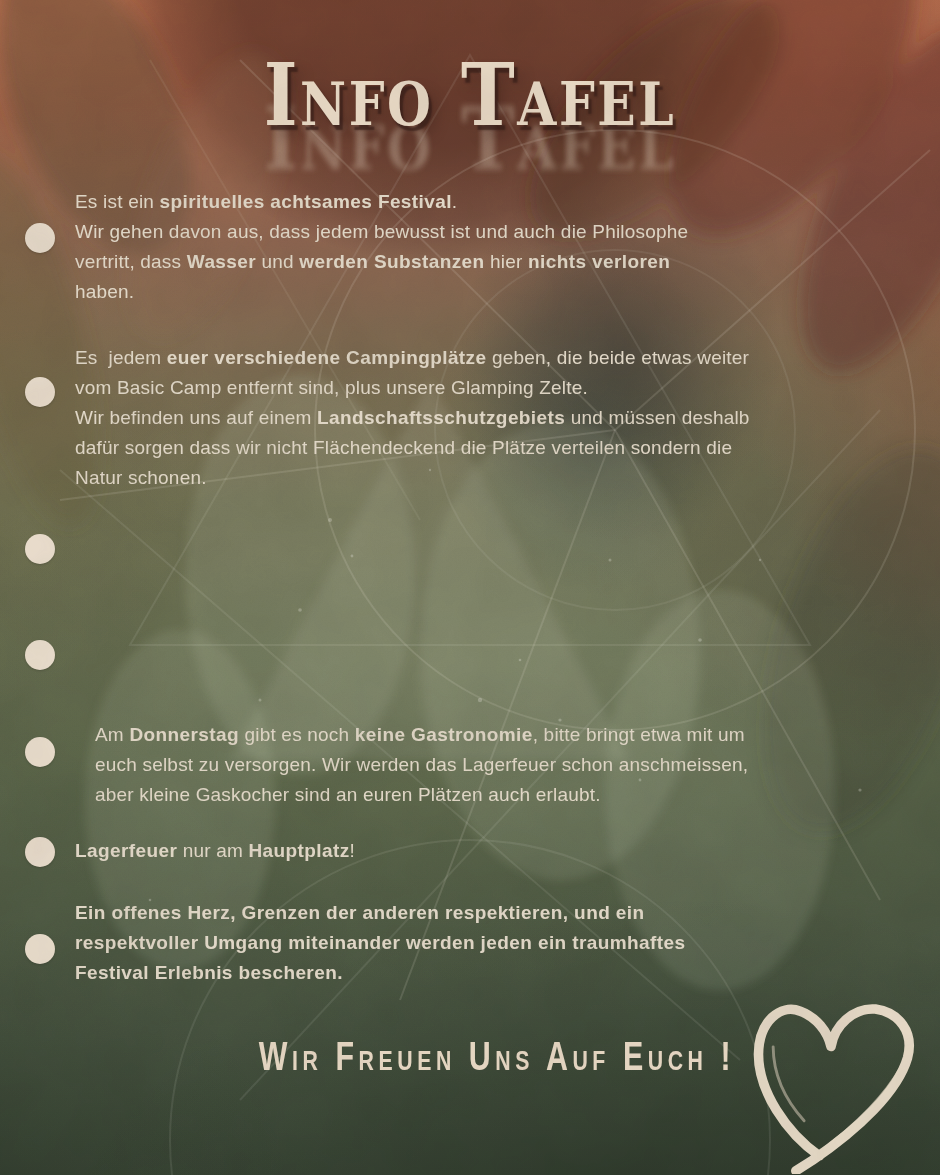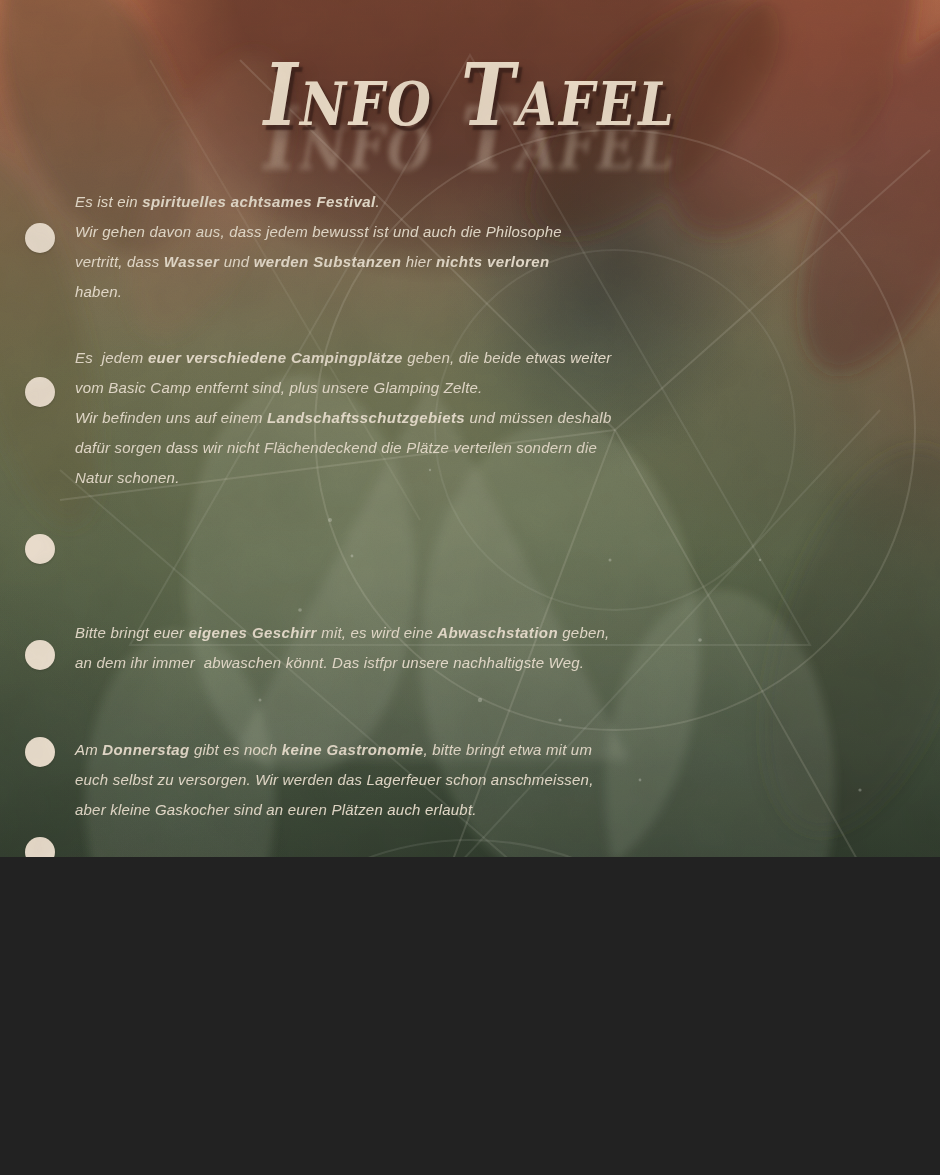--- a/index.html
+++ b/index.html
@@ -1,49 +1,48 @@
 <!DOCTYPE html>
 <html lang="de"><head>
 <meta charset="utf-8">
 <style>
   html,body{margin:0;padding:0;background:#222;}
   .poster{
-    position:relative; width:940px; height:857px; overflow:hidden;
+    position:relative; width:940px; height:1175px; overflow:hidden;
     font-family:"Liberation Sans", sans-serif;
     background:
       radial-gradient(circle 390px at 47% -6%, rgba(56,29,23,.55) 0 55%, rgba(56,29,23,.32) 74%, rgba(56,29,23,0) 86%),
       radial-gradient(ellipse 230px 270px at 66% 30%, rgba(50,46,42,.50), rgba(50,46,42,0) 70%),
       radial-gradient(ellipse 210px 240px at 63% 36%, rgba(44,68,70,.38), rgba(44,68,70,0) 72%),
       radial-gradient(ellipse 300px 460px at 103% 28%, rgba(152,84,58,.45), rgba(152,84,58,0) 75%),
       radial-gradient(ellipse 520px 300px at 102% 47%, rgba(86,70,60,.35), rgba(86,70,60,0) 72%),
       radial-gradient(ellipse 420px 520px at -6% 30%, rgba(122,115,74,.28), rgba(122,115,74,0) 70%),
       radial-gradient(ellipse 680px 420px at 46% 57%, rgba(162,168,122,.14), rgba(162,168,122,0) 75%),
       radial-gradient(ellipse 820px 540px at 72% 112%, rgba(16,26,16,.38), rgba(16,26,16,0) 78%),
       radial-gradient(ellipse 500px 420px at -8% 104%, rgba(20,30,18,.30), rgba(20,30,18,0) 75%),
       linear-gradient(178deg,#bb6e4e 0%,#a66248 9%,#8f6450 20%,#7a6b51 32%,#6d6d50 42%,#62684c 52%,#596348 63%,#4f5a43 75%,#475340 86%,#3e4a39 95%,#394535 100%);
-    font-style: italic;
   }
   .decor,.grain{position:absolute;inset:0;pointer-events:none;}
   .title, .title-echo{
     position:absolute; left:0; width:940px; margin:0; text-align:center;
     font-family:"DejaVu Serif", serif; font-weight:700; font-variant:small-caps;
     font-size:86px; letter-spacing:3px; line-height:1;
     color:var(--title,#ecdcc7);
     transform:scaleX(.84); transform-origin:50% 50%;
   }
   .title{ top:52px; text-shadow:4px 5px 2px rgba(55,30,24,.75), 9px 11px 14px rgba(55,30,24,.35); }
   .title-echo{ top:96px; filter:blur(3px); opacity:.32; }
   #info-list{position:absolute; inset:0;}
   .bullet{
     position:absolute; left:25px; width:30px; height:30px; border-radius:50%;
     background:var(--bullet,#ecdfce); box-shadow:0 1px 2px rgba(40,40,30,.25);
   }
   .item-text{
     position:absolute; left:75px; width:805px;
-    font-size:15px; line-height:30px; letter-spacing:.2px;
+    font-size:19px; line-height:30px; letter-spacing:.2px;
     color:var(--text,#e5dbca); white-space:pre-wrap;
   }
   .item-text strong{font-weight:700; letter-spacing:.4px;}
   .footer{
     position:absolute; left:57px; top:1034px; width:880px; margin:0; text-align:center;
     font-variant:small-caps; font-weight:700; font-size:40px; letter-spacing:6px;
     color:var(--title,#ecdcc7);
     transform:scaleX(.76); transform-origin:50% 50%;
   }
   .heart{position:absolute; left:748px; top:982px; width:192px; height:192px;}
@@ -128,28 +127,30 @@
 vertritt, dass </span><strong>Wasser</strong><span> und </span><strong>werden Substanzen</strong><span> hier </span><strong>nichts verloren</strong><span>
 haben.</span></div>
       <div class="bullet" style="top: 377px;"></div>
       <div class="item-text" style="top: 343px;"><span>Es  jedem </span><strong>euer verschiedene Campingplätze</strong><span> geben, die beide etwas weiter
 vom Basic Camp entfernt sind, plus unsere Glamping Zelte.
 Wir befinden uns auf einem </span><strong>Landschaftsschutzgebiets</strong><span> und müssen deshalb
 dafür sorgen dass wir nicht Flächendeckend die Plätze verteilen sondern die
 Natur schonen.</span></div>
       <div class="bullet" style="top: 534px;"></div>
       <div class="bullet" style="top: 640px;"></div>
-      <div class="item-text" style="top: 618px;"><span>Bitte bringt euer </span><strong>eigenes Geschirr</strong><span> mit, es wird eine </span><strong>Abwaschstation</strong><span> geben,
-an dem ihr immer  abwaschen könnt. Das istfpr unsere nachhaltigste Weg.</span></div>
       <div class="bullet" style="top: 737px;"></div>
-      <div class="item-text" style="top: 735px;"><span>Am </span><strong>Donnerstag</strong><span> gibt es noch </span><strong>keine Gastronomie</strong><span>, bitte bringt etwa mit um
+      <div class="item-text" style="top: 720px; margin-left: 20px;"><span>Am </span><strong>Donnerstag</strong><span> gibt es noch </span><strong>keine Gastronomie</strong><span>, bitte bringt etwa mit um
 euch selbst zu versorgen. Wir werden das Lagerfeuer schon anschmeissen,
 aber kleine Gaskocher sind an euren Plätzen auch erlaubt.</span></div>
       <div class="bullet" style="top: 837px;"></div>
+      <div class="item-text" style="top: 836px;"><strong>Lagerfeuer</strong><span> nur am </span><strong>Hauptplatz</strong><span>!</span></div>
       <div class="bullet" style="top: 934px;"></div>
+      <div class="item-text" style="top: 898px;"><strong>Ein offenes Herz, Grenzen der anderen respektieren, und ein
+respektvoller Umgang miteinander werden jeden ein traumhaftes
+Festival Erlebnis bescheren.</strong></div>
     </div>
 
   <p class="footer">Wir Freuen Uns Auf Euch !</p>
 
   <svg class="heart" viewBox="0 0 200 200" aria-hidden="true">
     <g transform="rotate(-6 100 100)">
       <path d="M 66,178 C 34,150 10,104 14,66 C 18,32 42,16 62,26 C 78,34 88,50 90,66 C 96,44 118,28 140,32 C 164,38 178,60 168,86 C 154,120 110,154 58,182 L 40,191" stroke-width="10"></path>
       <path d="M 160,96 C 140,124 104,152 68,174" stroke-width="4" opacity=".65"></path>
       <path d="M 30,60 C 27,90 38,118 54,140" stroke-width="3" opacity=".5"></path>
     </g>

